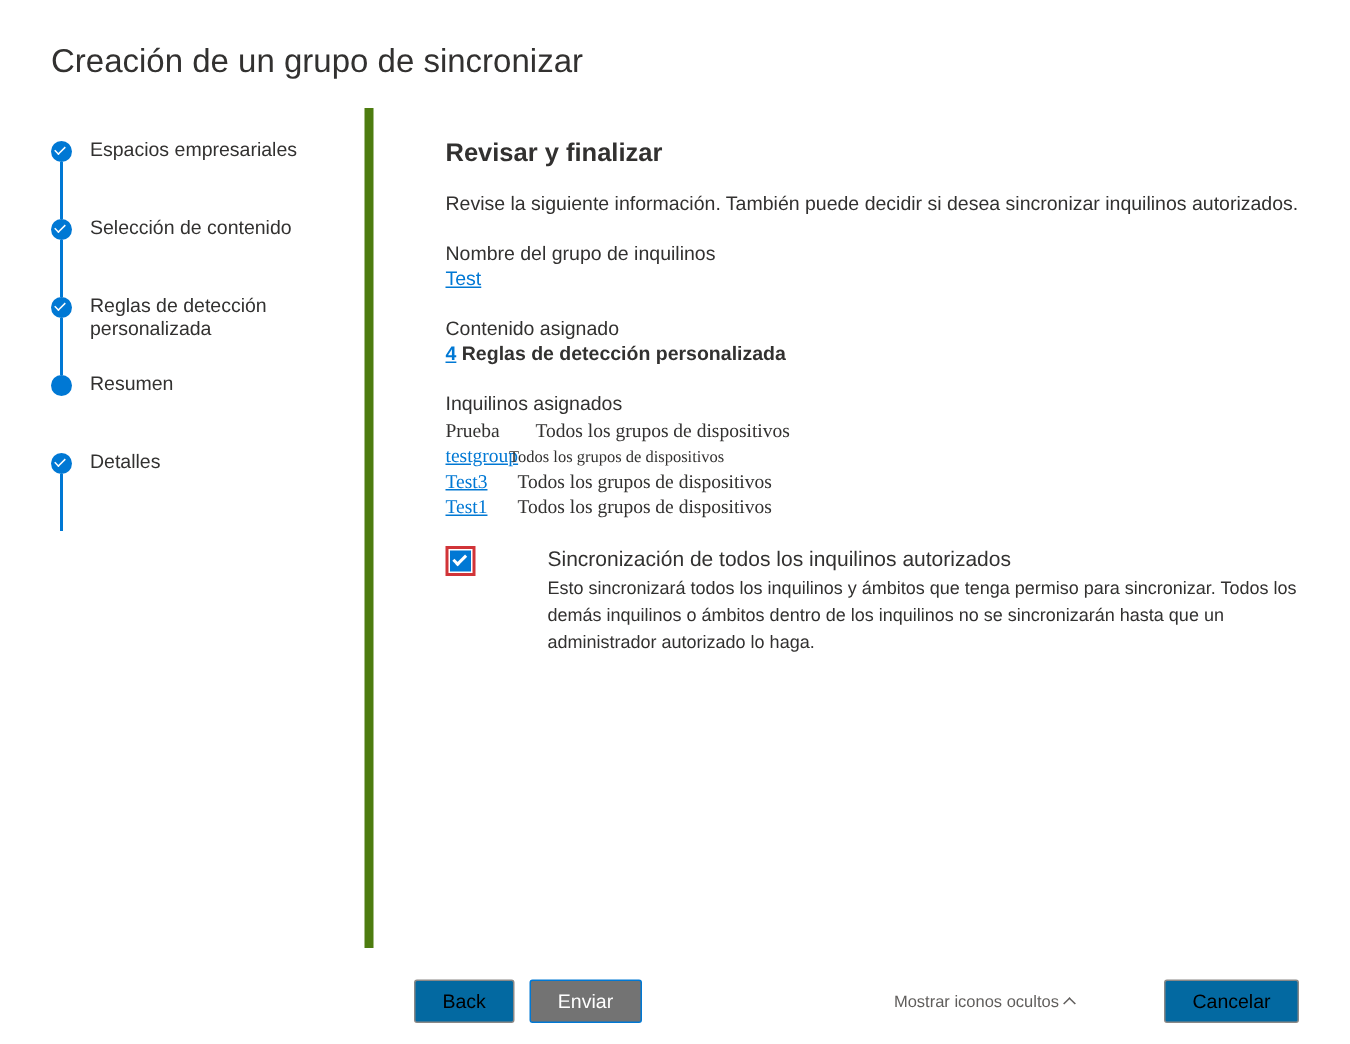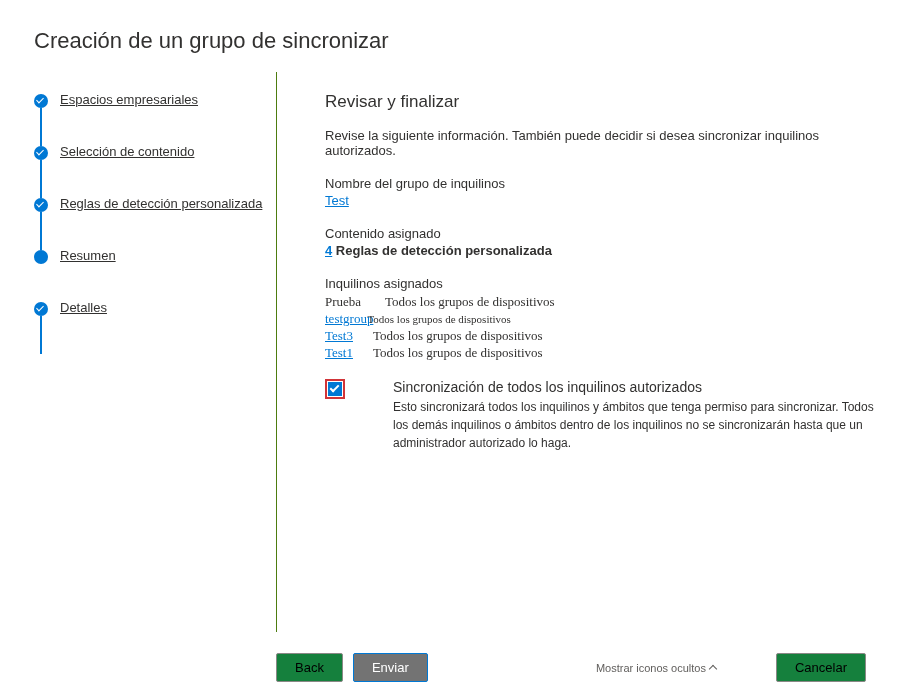--- a/index.html
+++ b/index.html
@@ -20,24 +20,23 @@
       font-size: 22px;
       font-weight: 400;
       padding: 28px 0 18px 34px;
       color: #323130;
     }
     .main-container {
       display: flex;
       height: 560px;
     }
     .sidebar {
-      width: 277px;
-      border-right: 1px solid #4d7c0f;
+      width: 249px;
+      border-right: 6px solid #4d7c0f;
       padding: 20px 0 0 34px;
-      text-decoration: underline;
     }
     .step-list {
       list-style: none;
       position: relative;
     }
     .step-item {
       position: relative;
       padding-left: 26px;
       height: 52px;
       display: flex;
@@ -78,21 +77,21 @@
       height: 38px;
       background: #0078d4;
       z-index: 1;
     }
     .content {
       flex: 1;
       padding: 20px 20px 0 48px;
     }
     .content-title {
       font-size: 17px;
-      font-weight: 400;
+      font-weight: 700;
       margin-bottom: 16px;
       color: #323130;
     }
     .content-desc {
       font-size: 13px;
       margin-bottom: 18px;
     }
     .section-label {
       font-size: 13px;
       margin-bottom: 2px;
@@ -189,21 +188,21 @@
     }
     .footer-left {
       margin-left: 242px;
       display: flex;
       gap: 10px;
     }
     .btn {
       padding: 6px 18px;
       font-size: 13px;
       border: 1px solid #8a8886;
-      background: #15803d;
+      background: #0369a1;
       cursor: pointer;
       font-family: inherit;
       border-radius: 2px;
     }
     .btn-primary {
       background: #737373;
       color: #ffffff;
       border-color: #0078d4;
     }
     .footer-center {

